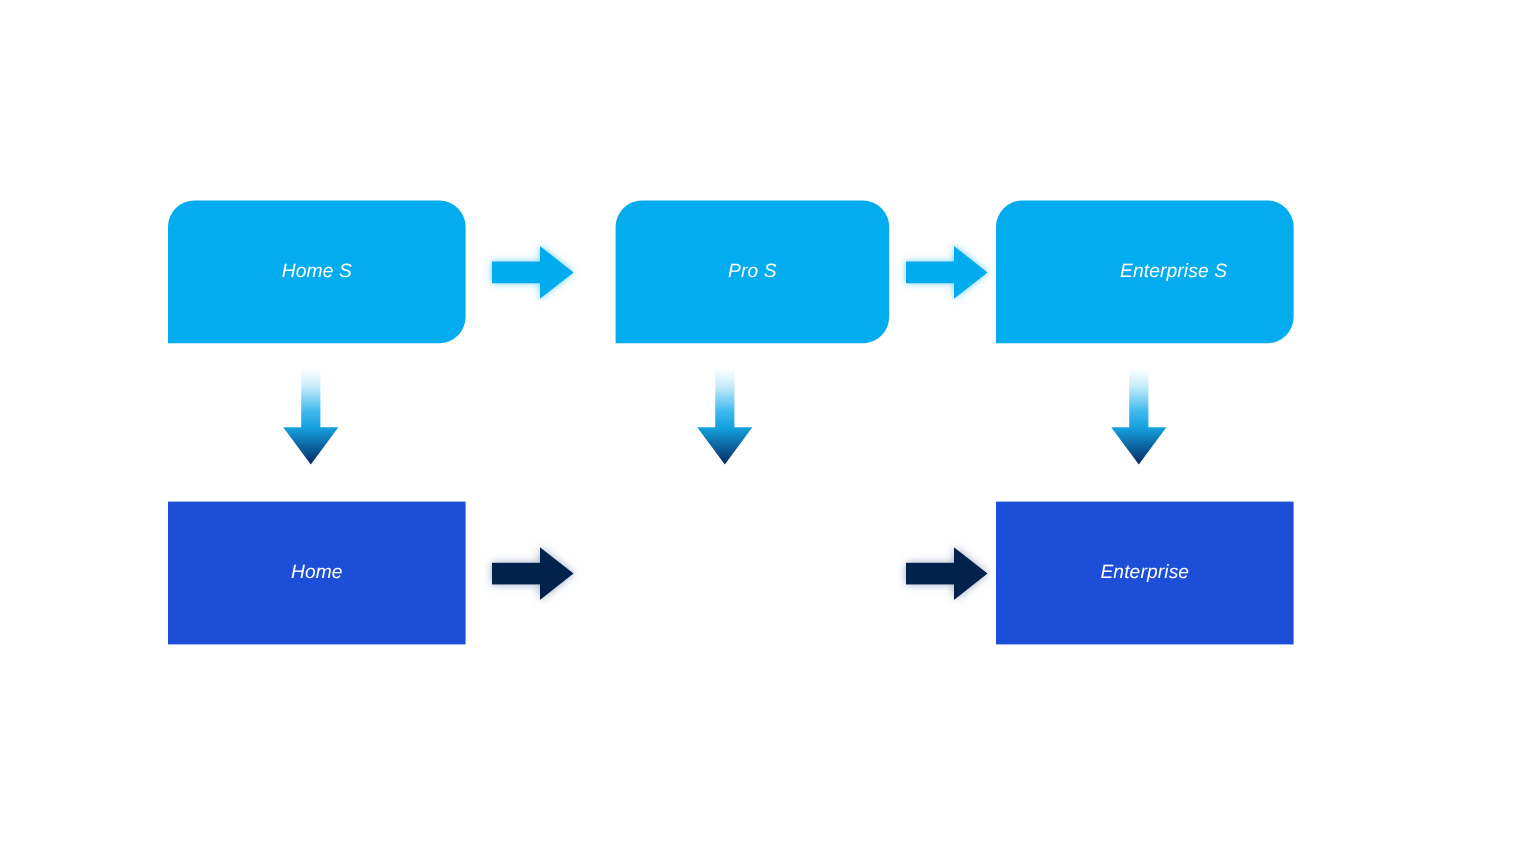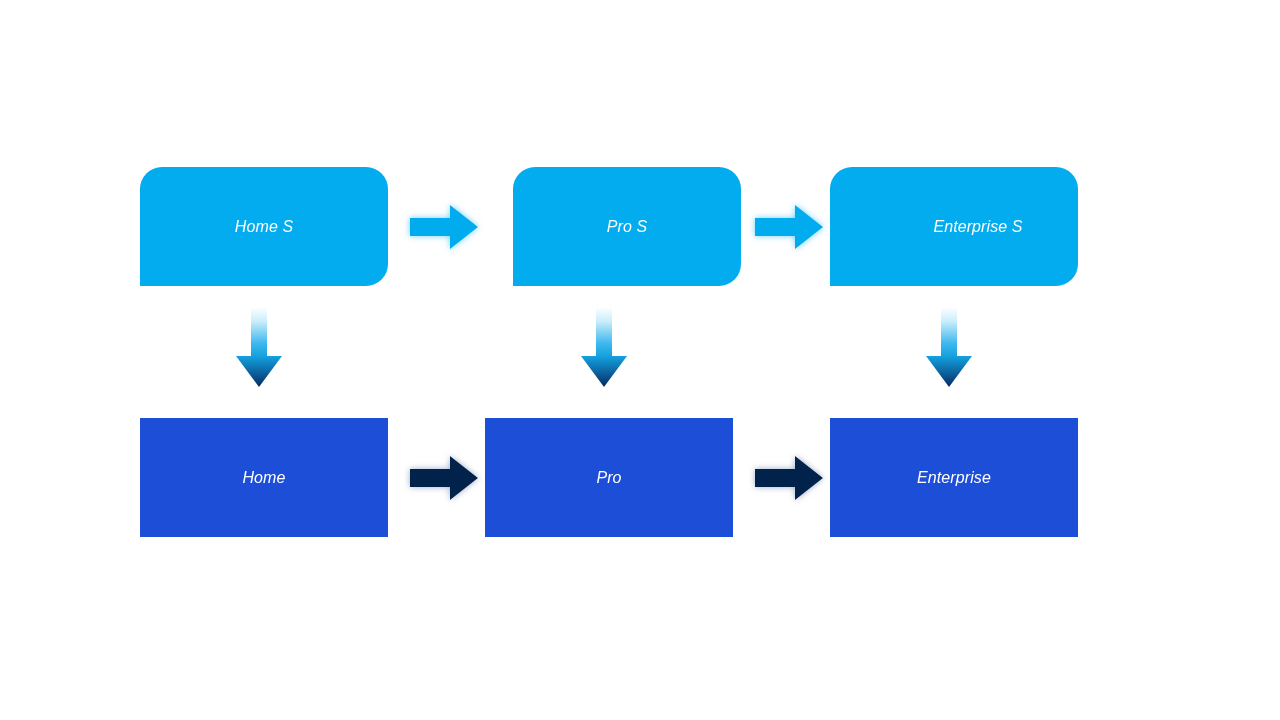--- a/index.html
+++ b/index.html
@@ -129,23 +129,20 @@
         <stop offset="100%" stop-color="#042A63"></stop>
       </linearGradient>
     </defs>
     <path d="M23,2 L39,2 L39,51 L54,51 L31,82 L8,51 L23,51 Z" fill="url(#vgradC)"></path>
   </svg>
 
   <div class="node node-bottom" style="left:140px; top:418px; width:248px; height:119px;">
     <span>Home</span>
   </div>
 
-  <div class="node node-bottom" style="left:485px; top:418px; width:248px; height:119px;">
-    <span>Pro</span>
-  </div>
 
   <div class="node node-bottom" style="left:830px; top:418px; width:248px; height:119px;">
     <span>Enterprise</span>
   </div>
 
   <svg class="h-arrow" style="left:403px; top:447px;" width="82" height="62" viewBox="0 0 82 62">
     <defs>
       <filter id="glowNavyA" x="-60%" y="-60%" width="220%" height="220%">
         <feDropShadow dx="0" dy="0" stdDeviation="3.4" flood-color="#7C93B5" flood-opacity="0.75"></feDropShadow>
       </filter>

